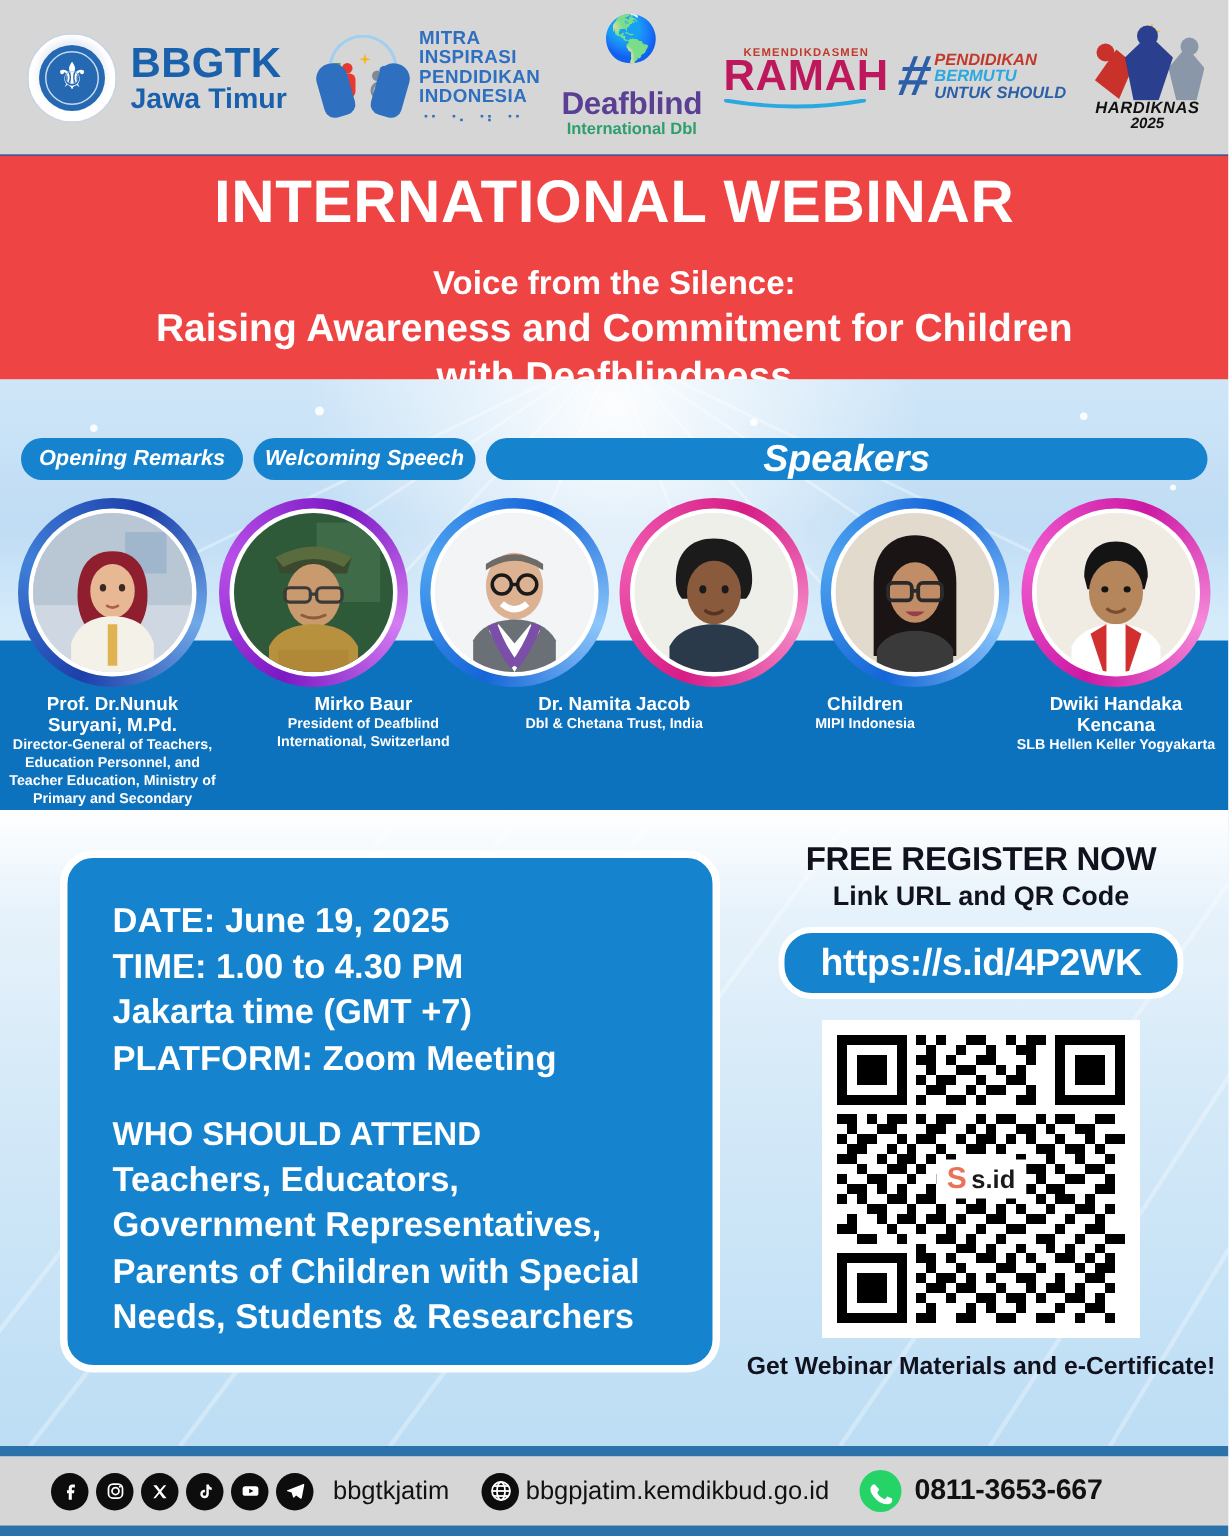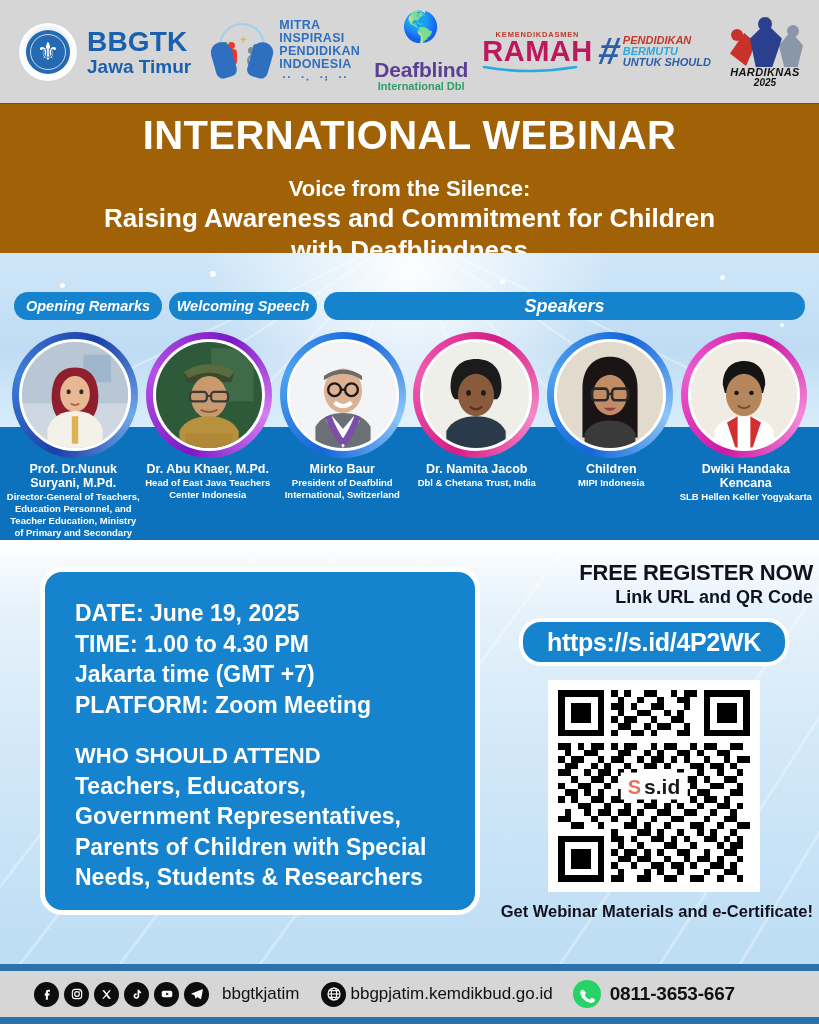--- a/index.html
+++ b/index.html
@@ -97,21 +97,21 @@
   .hk-bdot{position:absolute;left:33px;top:2px;width:14px;height:14px;border-radius:50%;background:#2b3f8f;}
   .hk-gray{position:absolute;right:2px;top:16px;width:24px;height:36px;background:#8a97a8;
     clip-path:polygon(50% 0,100% 40%,78% 100%,22% 100%,0 40%);}
   .hk-gdot{position:absolute;right:6px;top:10px;width:12px;height:12px;border-radius:50%;background:#8a97a8;}
   .hk-t1{font-size:11px;font-weight:bold;font-style:italic;color:#111;letter-spacing:.4px;}
   .hk-t2{font-size:10px;font-weight:bold;font-style:italic;color:#111;}
 
   
   .title-band {
     position:absolute; left:0; top:103px; width:819px; height:150px;
-    background:#a16207;
+    background:#ef4444;
     text-align:center;
     border-top:1px solid #2b5fa2;
   }
   .title-main {
     font-size:40px; font-weight:bold; color:#ffffff;
     letter-spacing:.4px; padding-top:10px; line-height:1.05;
   }
   .title-sub1 { font-size:22px; font-weight:bold; color:#ffffff; margin-top:20px; line-height:1.18; }
   .title-sub2 { font-size:26px; font-weight:bold; color:#ffffff; line-height:1.2; margin-top:1px; }
 
@@ -136,21 +136,21 @@
     padding:0 14px; display:flex; gap:7px;
   }
   .pill {
     background:#1583cd; color:#ffffff; border-radius:14px;
     display:flex; align-items:center; justify-content:center;
     font-style:italic; font-weight:bold; font-size:14.5px;
     height:28px; white-space:nowrap;
   }
   .pill.p1 { width:148px; }
   .pill.p2 { width:148px; }
-  .pill.p3 { flex:1; font-size:18px;text-align:right; }
+  .pill.p3 { flex:1; font-size:25px;text-align:right; }
 
   .portraits {
     position:absolute; left:0; top:332px; width:819px; height:132px;
     display:flex; justify-content:space-between; padding:0 12px;
   }
   .pitem { width:126px; position:relative; }
   .ring {
     width:126px;height:126px;border-radius:50%;
     padding:7px;
     display:flex;align-items:center;justify-content:center;
@@ -183,40 +183,40 @@
   .info-card {
     position:absolute; left:40px; top:27px; width:440px; height:348px;
     background:#1583cd; border-radius:22px; border:5px solid #ffffff;
     padding:26px 0 0 30px; color:#ffffff;
   }
   .info-line { font-size:23px; font-weight:bold; line-height:1.33; }
   .info-gap { height:22px; }
   .attend-h { font-size:22px; font-weight:bold; line-height:1.3; }
   .attend-l { font-size:23px; font-weight:bold; line-height:1.32; }
 
-  .reg-col { position:absolute; left:495px; top:20px; width:318px; text-align:right; }
+  .reg-col { position:absolute; left:495px; top:20px; width:318px; text-align:center; }
   .reg-h1 { font-size:22px; font-weight:bold; color:#12121f; letter-spacing:-.2px; }
   .reg-h2 { font-size:18px; font-weight:bold; color:#12121f; margin-top:1px; }
   .url-pill {
     margin:10px auto 0; width:270px; height:48px; border-radius:22px;
     background:#1583cd; border:4px solid #ffffff;
     display:flex;align-items:center;justify-content:center;
     color:#ffffff; font-size:25px; font-weight:bold; letter-spacing:-.3px;
   }
   .qr-wrap {
     margin:14px auto 0; width:212px; height:212px; background:#ffffff;
     padding:10px; position:relative;
   }
   .qr-wrap svg { display:block; }
   .qr-logo {
     position:absolute; left:50%; top:50%; transform:translate(-50%,-50%);
     background:#ffffff; padding:3px 7px; display:flex; align-items:center; gap:3px;
   }
   .qr-logo .mark { color:#e8735a; font-size:20px; font-weight:bold; line-height:1; }
-  .qr-logo .txt { color:#1a1a1a; font-size:21px; font-weight:bold; line-height:1; }
+  .qr-logo .txt { color:#1a1a1a; font-size:17px; font-weight:bold; line-height:1; }
   .get-mat { margin-top:10px; font-size:16.5px; font-weight:bold; color:#12121f; }
 
   
   .footer-top-line { position:absolute; left:0; top:964px; width:819px; height:7px; background:#2b72ab; }
   .footer {
     position:absolute; left:0; top:971px; width:819px; height:46px;
     background:#d6d6d6; display:flex; align-items:center; padding-left:34px;
   }
   .footer-bottom-line { position:absolute; left:0; top:1017px; width:819px; height:7px; background:#2b72ab; }
   .sicons { display:flex; gap:5px; align-items:center; }
@@ -459,24 +459,20 @@
           </svg>
         </div>
       </div>
     </div>
   </div>
 
   <div class="names">
     <div class="ncol">
       <div class="nname">Prof. Dr.Nunuk Suryani, M.Pd.</div>
       <div class="nrole">Director-General of Teachers, Education Personnel, and Teacher Education, Ministry of Primary and Secondary Education of Indonesia</div>
-    </div>
-    <div class="ncol">
-      <div class="nname">Dr. Abu Khaer, M.Pd.</div>
-      <div class="nrole">Head of East Java Teachers Center Indonesia</div>
     </div>
     <div class="ncol">
       <div class="nname">Mirko Baur</div>
       <div class="nrole">President of Deafblind International, Switzerland</div>
     </div>
     <div class="ncol">
       <div class="nname">Dr. Namita Jacob</div>
       <div class="nrole">Dbl &amp; Chetana Trust, India</div>
     </div>
     <div class="ncol">

